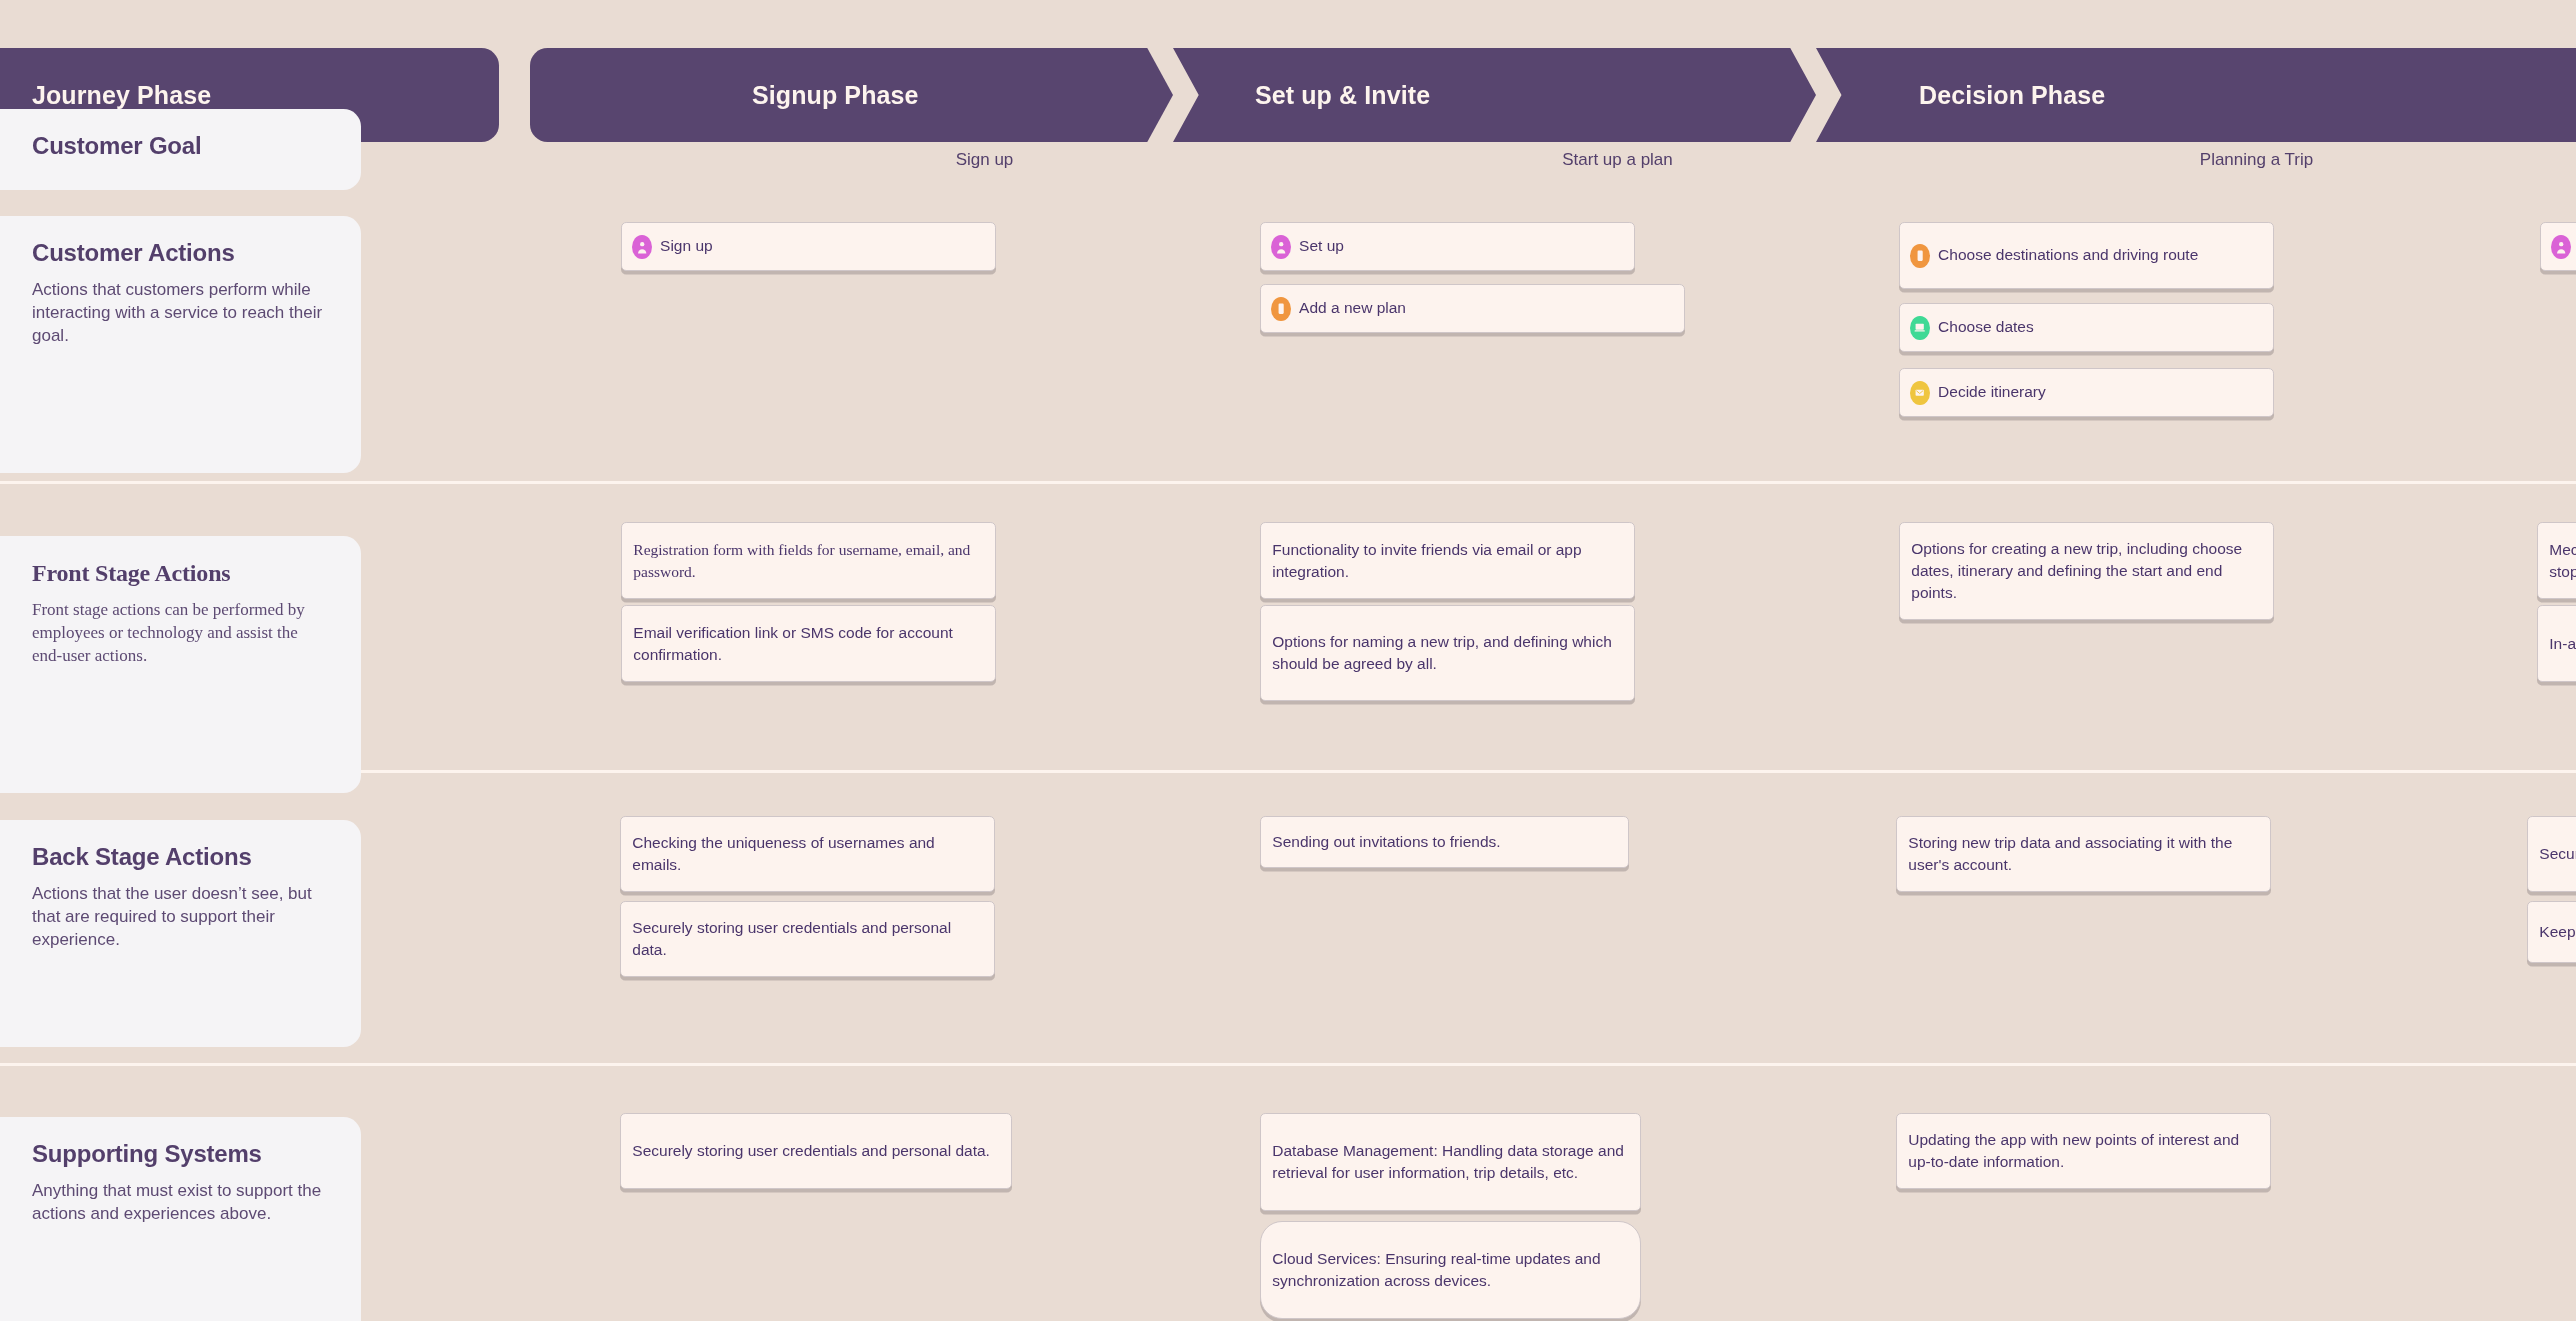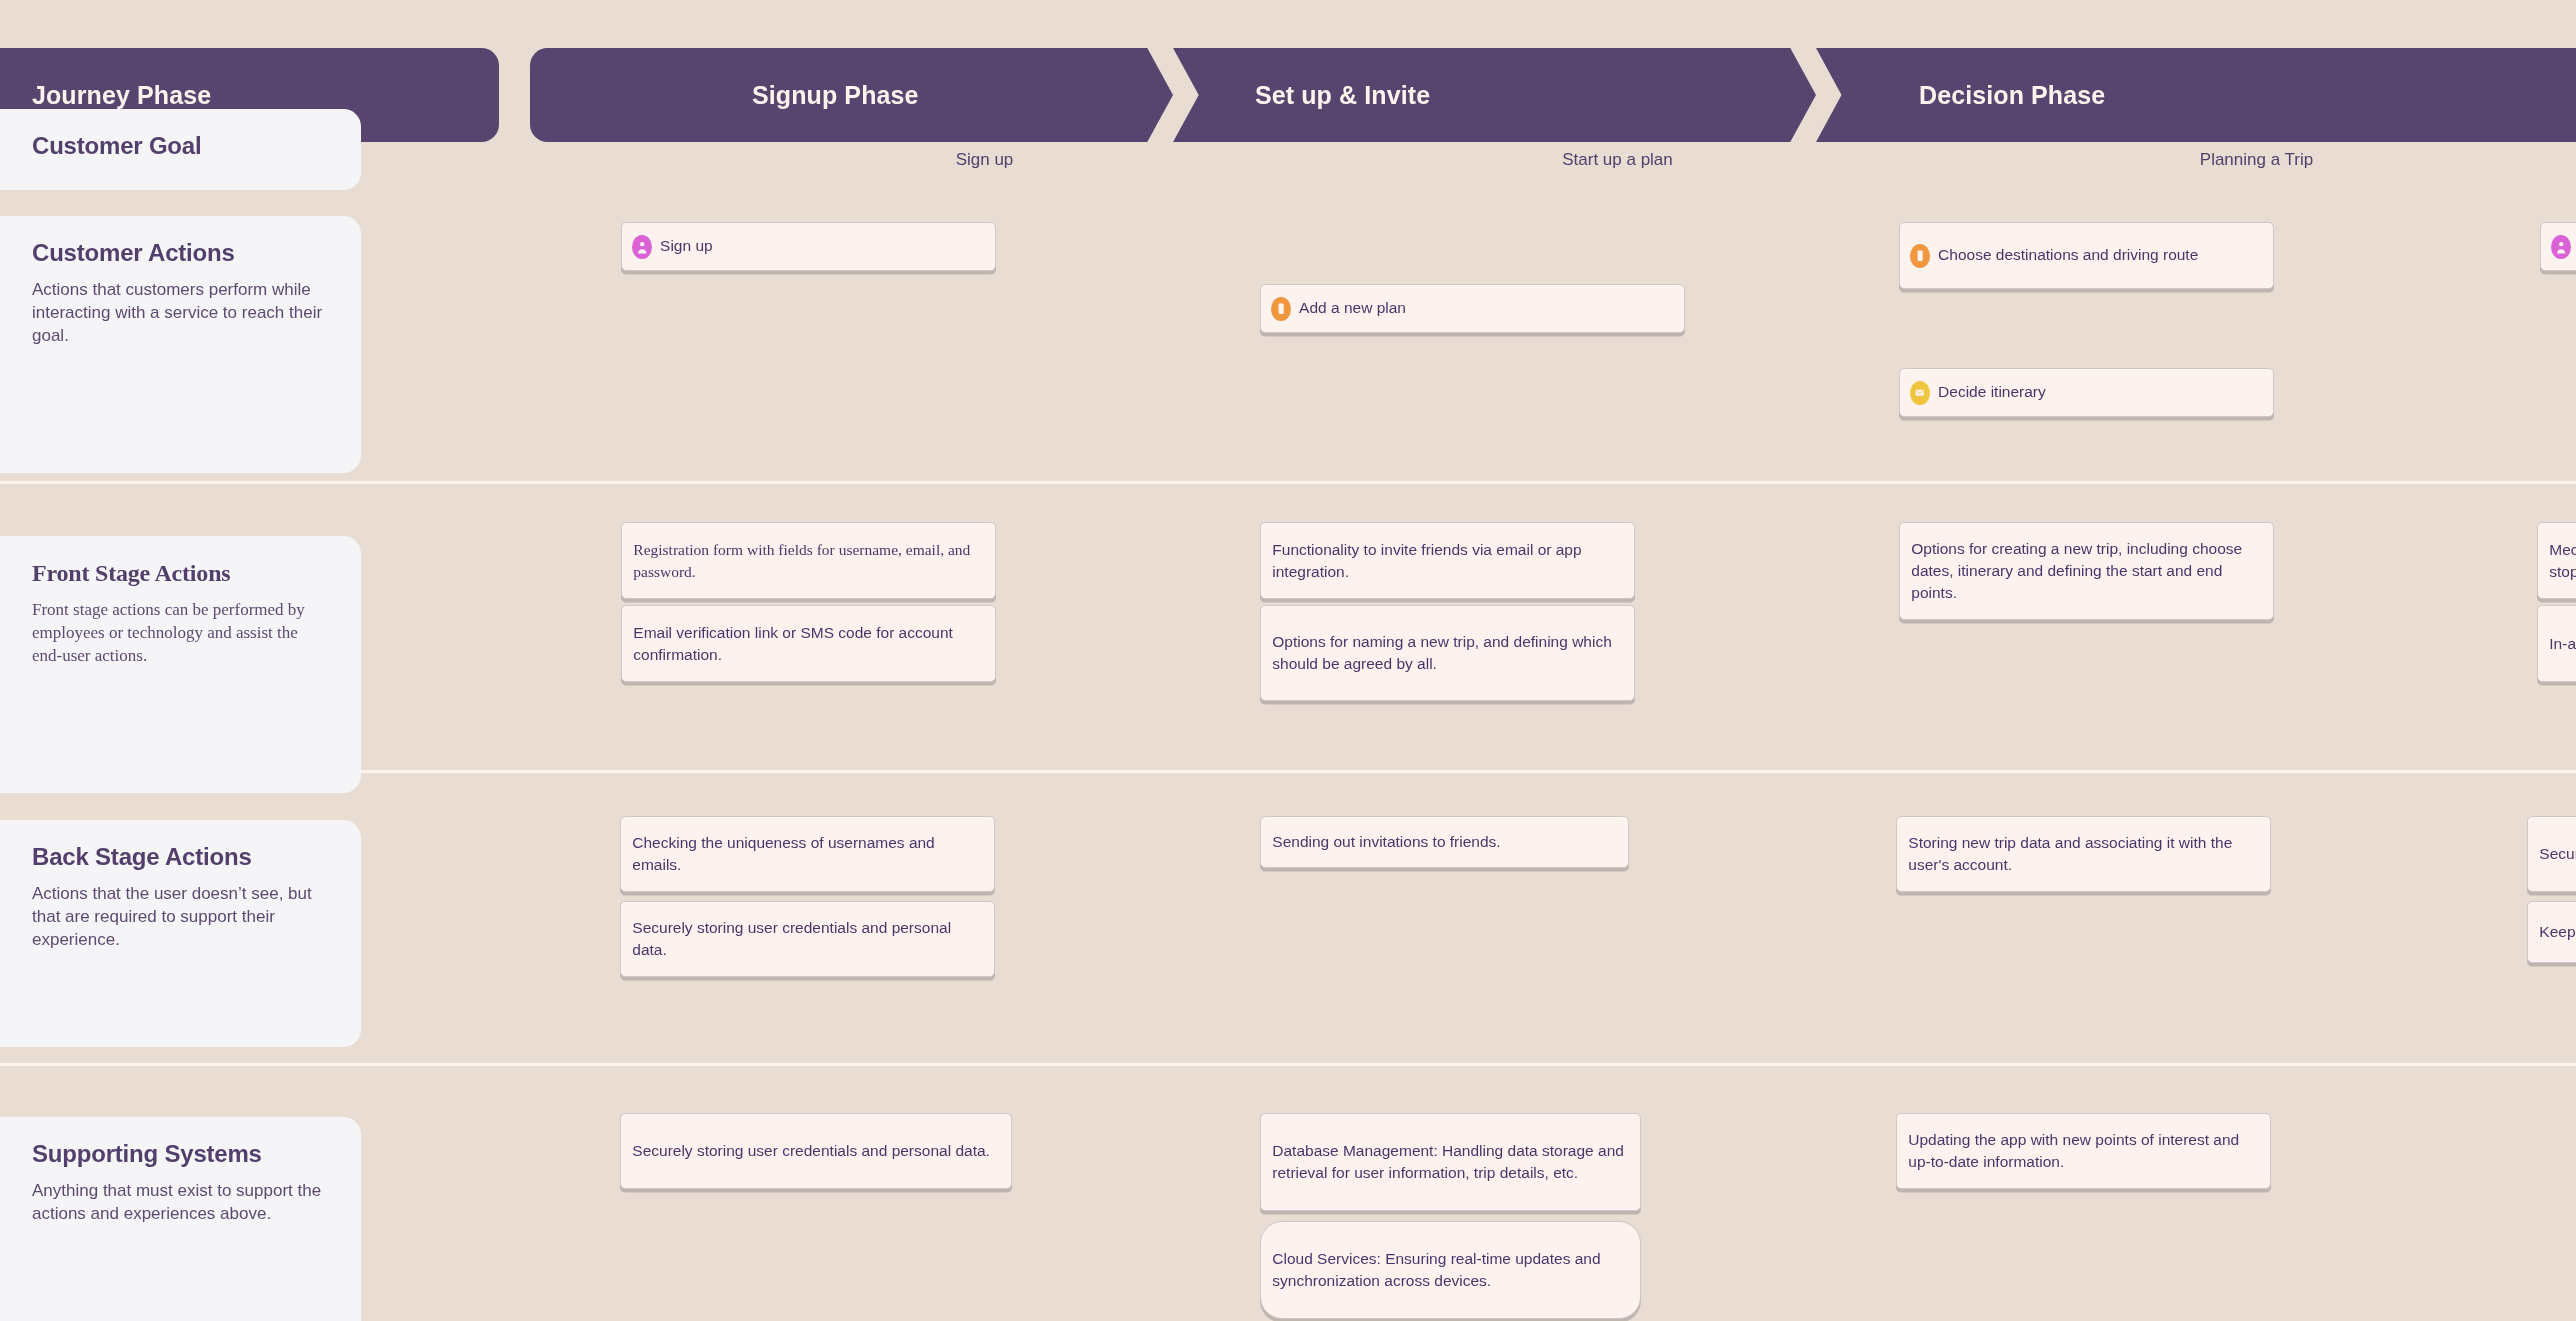--- a/index.html
+++ b/index.html
@@ -206,36 +206,54 @@
     <div class="act" style="left:621px;top:222px;width:375px;height:49px;">
       <span class="icon-badge" style="background:#da62d6;">
         <svg width="12.4" height="15.5" viewBox="0 0 24 30">
             <circle cx="12" cy="10" r="4.2" fill="#fdf3ee"></circle>
             <path d="M4 28 a8 8 0 0 1 16 0 z" fill="#fdf3ee"></path>
           </svg>
       </span>
       <span class="alabel">Sign up</span>
     </div>
 
+    <div class="act" style="left:1260px;top:222px;width:375px;height:49px;">
+      <span class="icon-badge" style="background:#da62d6;">
+        <svg width="12.4" height="15.5" viewBox="0 0 24 30">
+            <circle cx="12" cy="10" r="4.2" fill="#fdf3ee"></circle>
+            <path d="M4 28 a8 8 0 0 1 16 0 z" fill="#fdf3ee"></path>
+          </svg>
+      </span>
+      <span class="alabel">Set up</span>
+    </div>
     <div class="act" style="left:1260px;top:284px;width:425px;height:49px;">
       <span class="icon-badge" style="background:#f0963f;">
         <svg width="10.3" height="15.5" viewBox="0 0 20 30">
             <rect x="5" y="5" width="10" height="20" rx="2" fill="#fdf3ee"></rect>
           </svg>
       </span>
       <span class="alabel">Add a new plan</span>
     </div>
 
     <div class="act" style="left:1899px;top:222px;width:375px;height:67px;">
       <span class="icon-badge" style="background:#f0963f;">
         <svg width="10.3" height="15.5" viewBox="0 0 20 30">
             <rect x="5" y="5" width="10" height="20" rx="2" fill="#fdf3ee"></rect>
           </svg>
       </span>
       <span class="alabel">Choose destinations and driving route</span>
+    </div>
+    <div class="act" style="left:1899px;top:303px;width:375px;height:49px;">
+      <span class="icon-badge" style="background:#3fd995;">
+        <svg width="13.4" height="15.5" viewBox="0 0 26 30">
+            <rect x="5" y="7" width="16" height="12" rx="1.5" fill="#fdf3ee"></rect>
+            <rect x="3" y="20" width="20" height="2.4" rx="1.2" fill="#fdf3ee"></rect>
+          </svg>
+      </span>
+      <span class="alabel">Choose dates</span>
     </div>
     <div class="act" style="left:1899px;top:368px;width:375px;height:49px;">
       <span class="icon-badge" style="background:#efc53f;">
         <svg width="13.4" height="15.5" viewBox="0 0 26 30">
             <rect x="5" y="9" width="16" height="12" rx="1.6" fill="#fdf3ee"></rect>
             <path d="M6.5 11 L13 16.5 L19.5 11" fill="none" stroke="#efc53f" stroke-width="1.8"></path>
           </svg>
       </span>
       <span class="alabel">Decide itinerary</span>
     </div>

